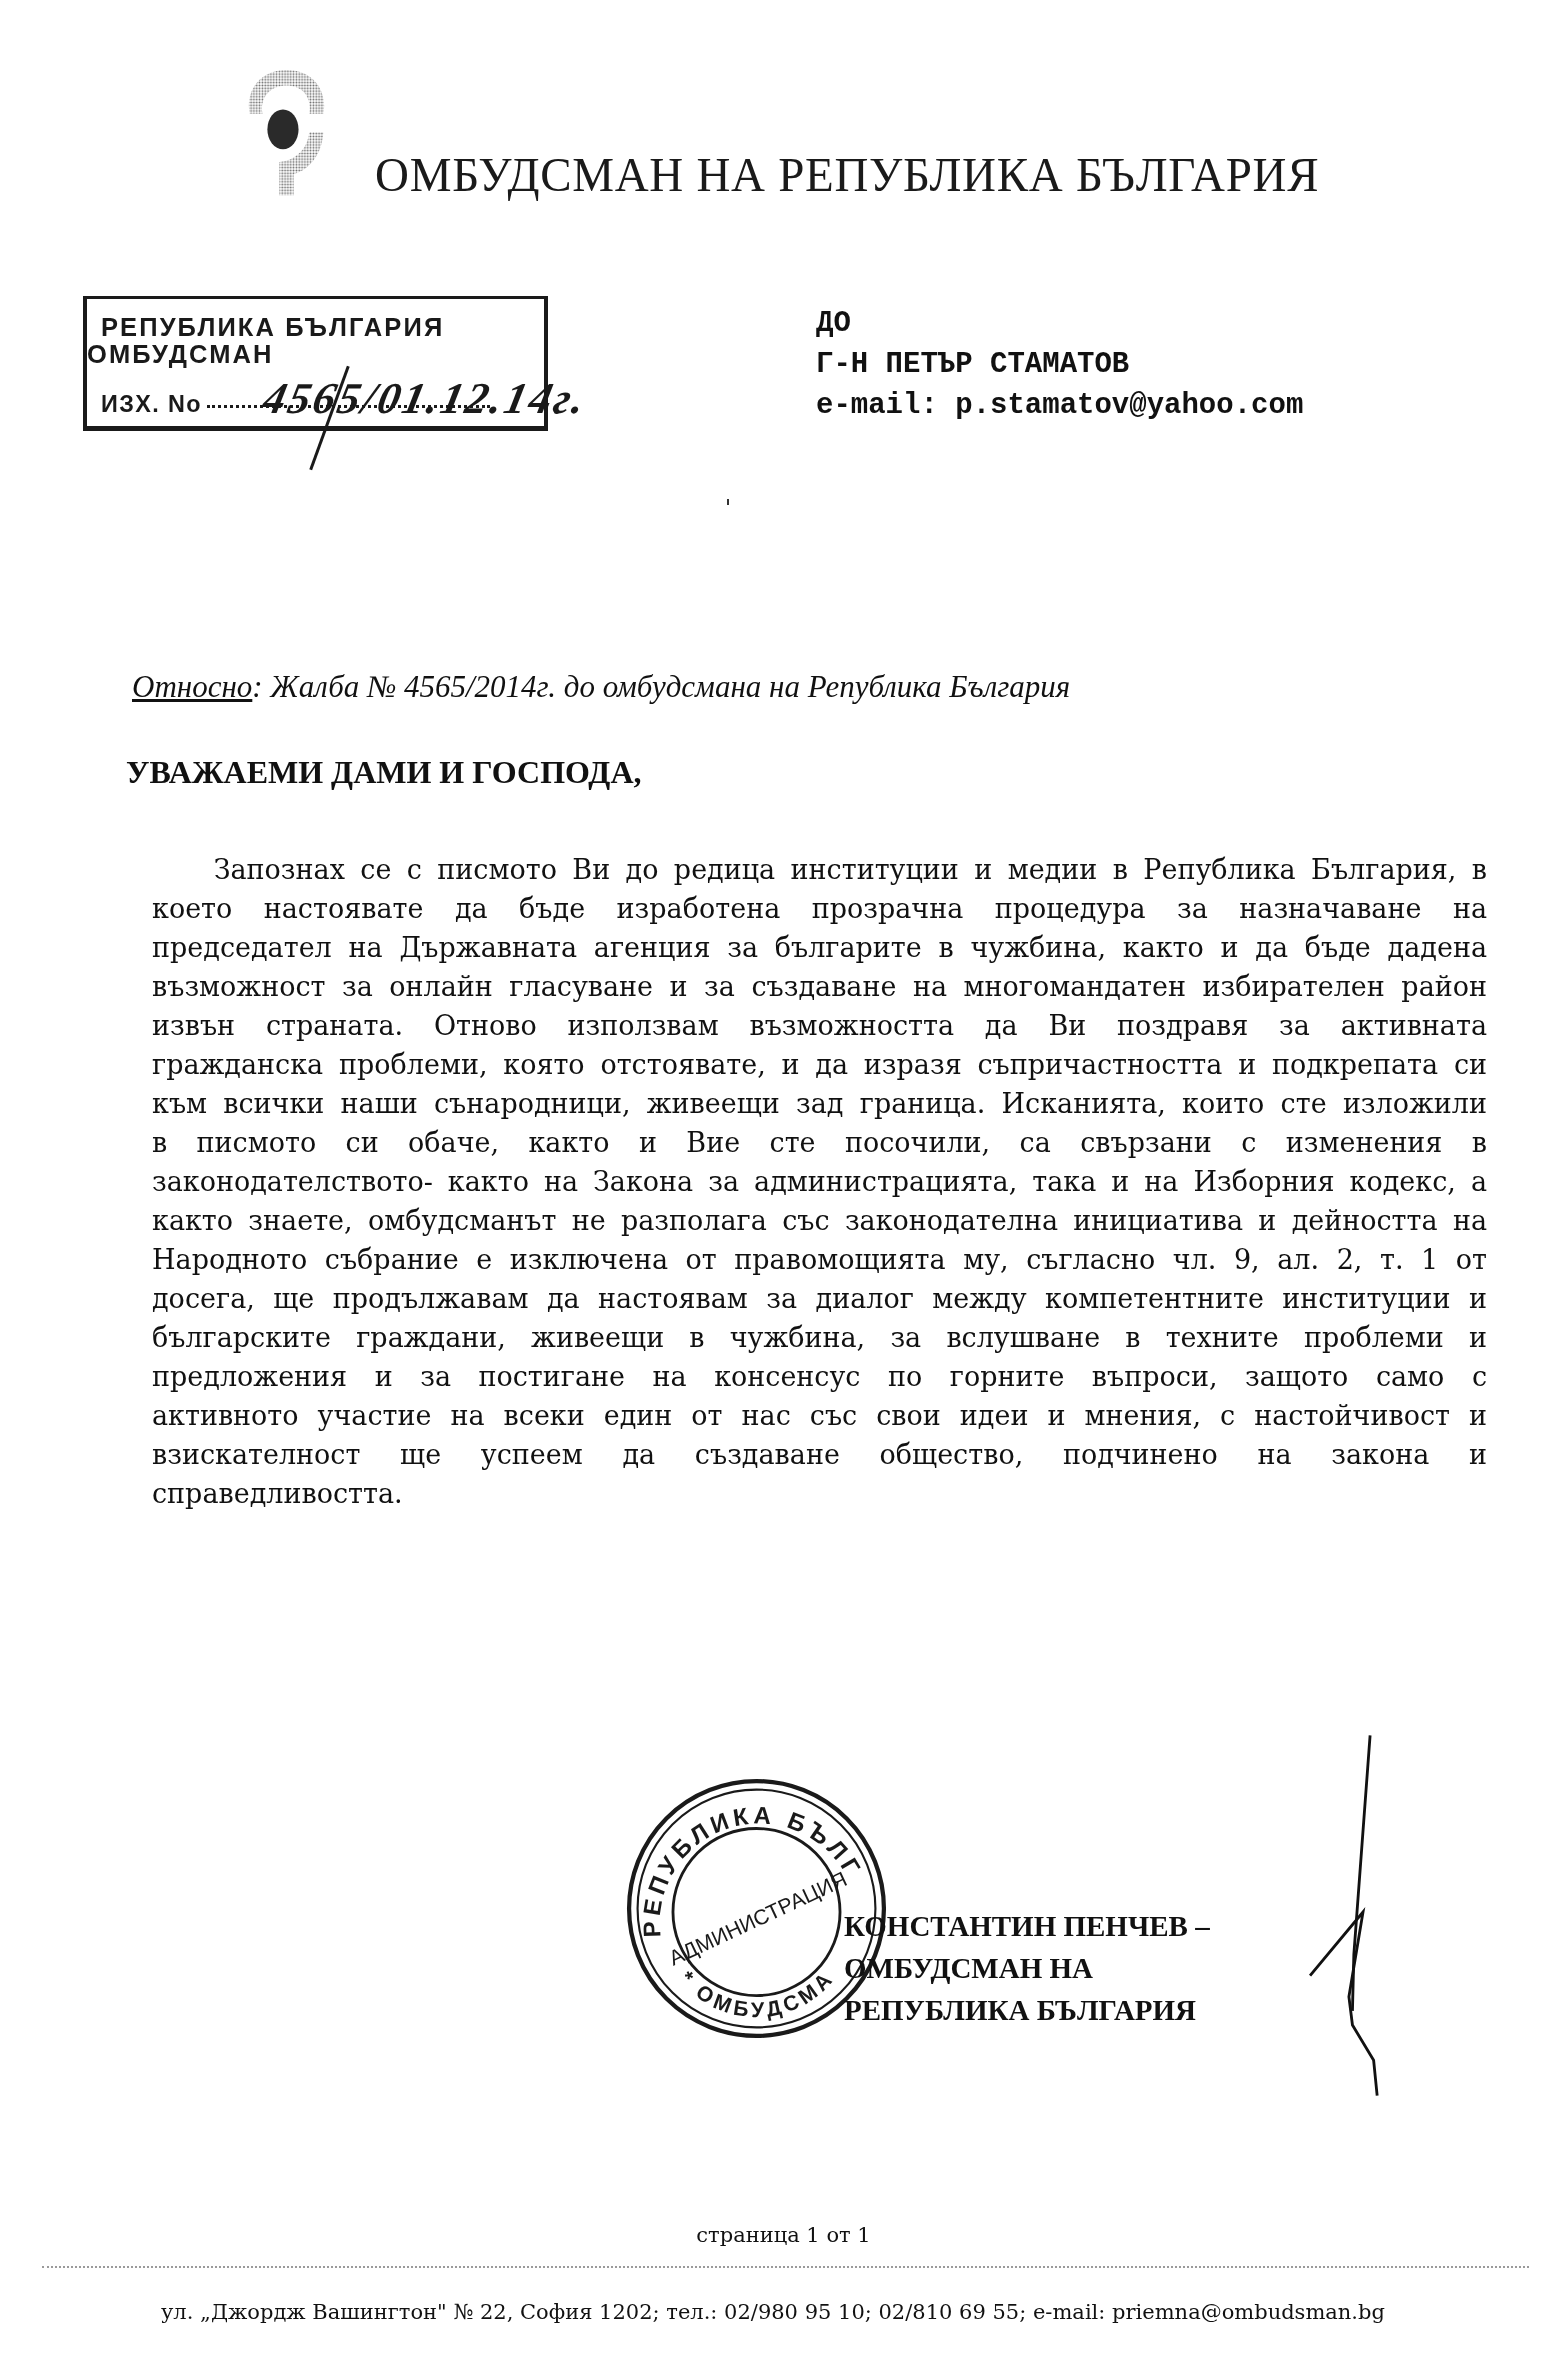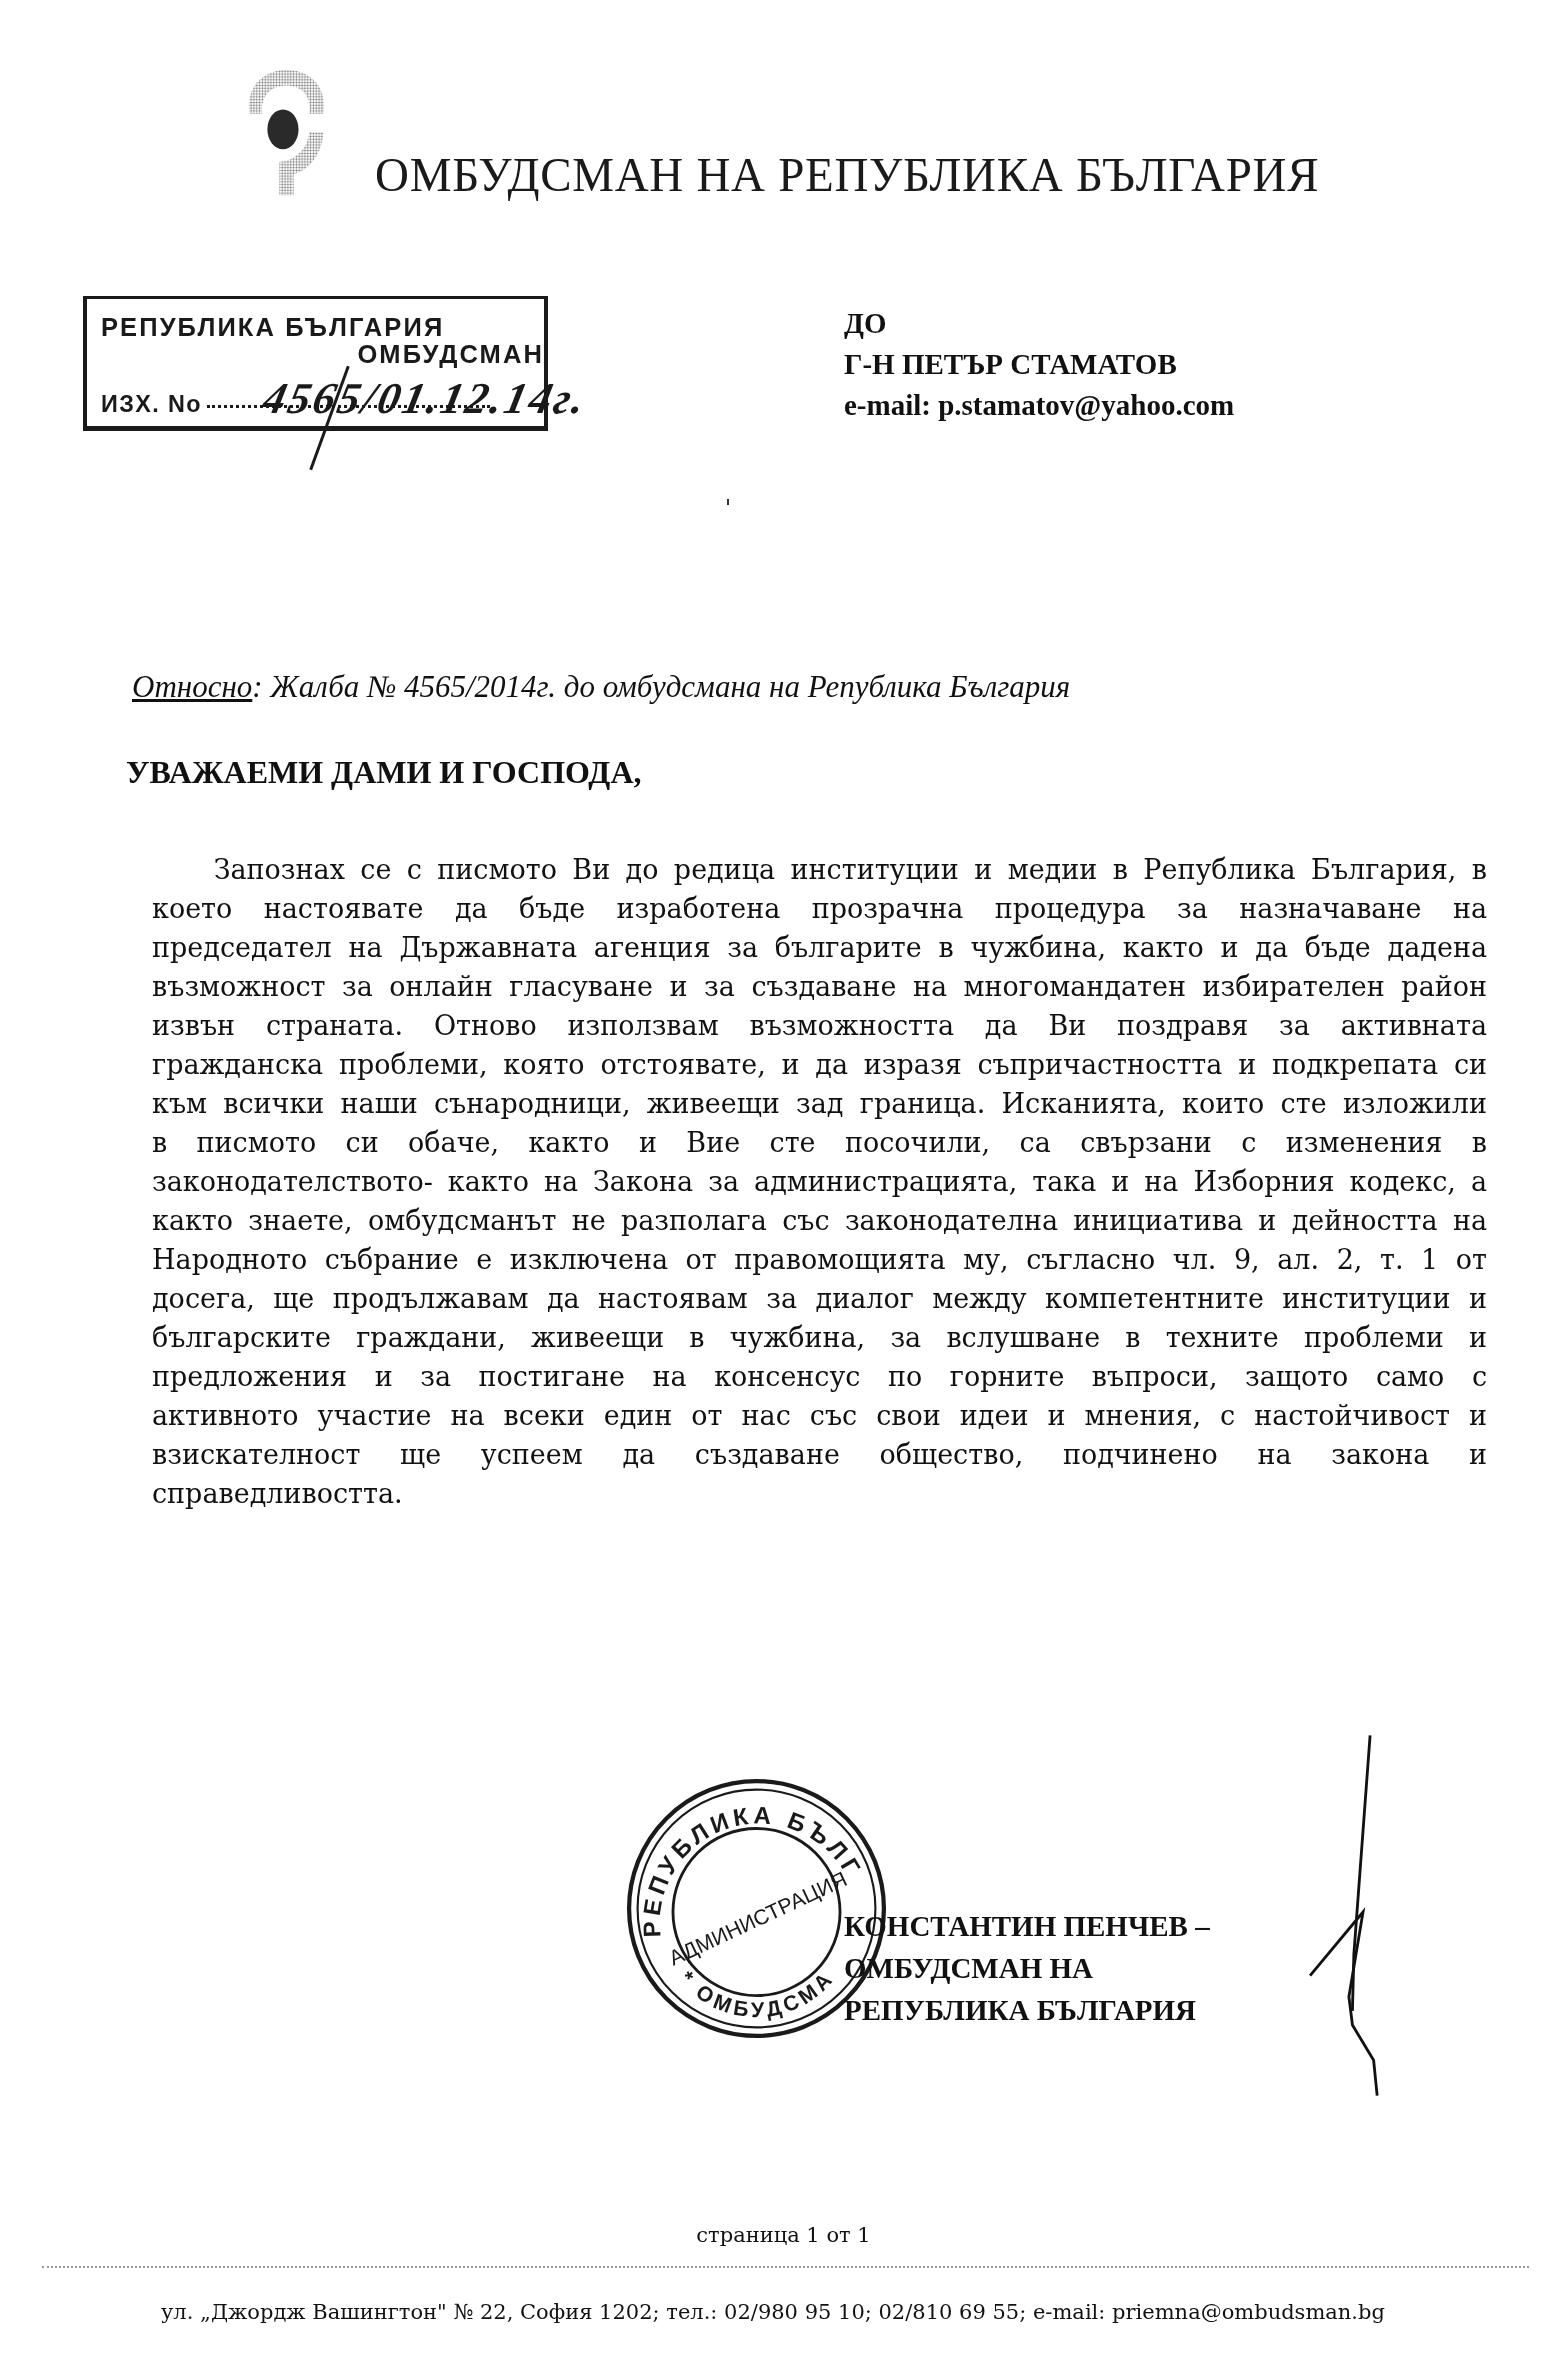--- a/index.html
+++ b/index.html
@@ -6,29 +6,29 @@
     body { width: 1567px; height: 2354px; position: relative; overflow: hidden; color: #111; }
     .abs { position: absolute; }
 
     
     .logo { left: 244px; top: 64px; width: 85px; height: 135px; }
     .org-title { left: 375px; top: 147px; font-family: "Liberation Serif", serif; font-size: 47px; letter-spacing: 0.7px; color: #1a1a1a; transform: scaleY(1.05); white-space: nowrap; }
 
     
     .reg-stamp { left: 83px; top: 296px; width: 465px; height: 135px; border: 4.2px solid #1a1a1a; border-top-width: 3.5px; border-bottom-width: 5px; box-sizing: border-box; font-family: "Liberation Sans", sans-serif; font-weight: bold; color: #1a1a1a; }
     .reg-line1 { position: absolute; left: 14px; top: 14px; font-size: 25.5px; letter-spacing: 2.1px; white-space: nowrap; }
-    .reg-line2 { position: absolute; left: 0; right: 0; top: 41px; text-align: right; font-size: 25.5px; letter-spacing: 2.1px; }
+    .reg-line2 { position: absolute; left: 0; right: 0; top: 41px; text-align: left; font-size: 25.5px; letter-spacing: 2.1px; }
     .reg-line3 { position: absolute; left: 14px; top: 92px; font-size: 23.4px; letter-spacing: 1.4px; white-space: nowrap; }
     .reg-dots { position: absolute; left: 120px; top: 106px; width: 283px; border-bottom: 3.5px dotted #1a1a1a; }
     .reg-handwritten { position: absolute; left: 177px; top: 74px; font-family: "Liberation Serif", serif; font-style: italic; font-size: 44px; letter-spacing: 2.8px; transform: skewX(-12deg); white-space: nowrap; }
     .reg-slash { position: absolute; left: 241px; top: 64px; width: 2.8px; height: 110px; background: #1a1a1a; transform: rotate(20deg); }
     .reg-trail-dot { left: 554px; top: 409px; width: 5px; height: 5px; background: #1a1a1a; border-radius: 50%; }
 
     
-    .recipient { left: 844px; top: 303px; font-family: Liberation Serif, serif; font-weight: bold; font-size: 29px; line-height: 41px; color: #111; }
+    .recipient { left: 816px; top: 303px; font-family: Liberation Mono, monospace; font-weight: bold; font-size: 29px; line-height: 41px; color: #111; }
 
     
     .subject { left: 132px; top: 669px; font-family: Liberation Serif, serif; font-style: italic; font-size: 31px; white-space: nowrap; }
     .subject-label { text-decoration: underline; }
 
     .salutation { left: 126px; top: 754px; font-family: "Liberation Serif", serif; font-weight: bold; font-size: 32px; white-space: nowrap; }
 
     
     .body-text { left: 127px; top: 850px; width: 1360px; font-family: "DejaVu Serif", serif; font-size: 27px; line-height: 39px; text-align: justify; text-indent: 0; }
     .body-line { display: block; text-align: justify; text-align-last: justify; white-space: nowrap; margin-left: 25px; }

